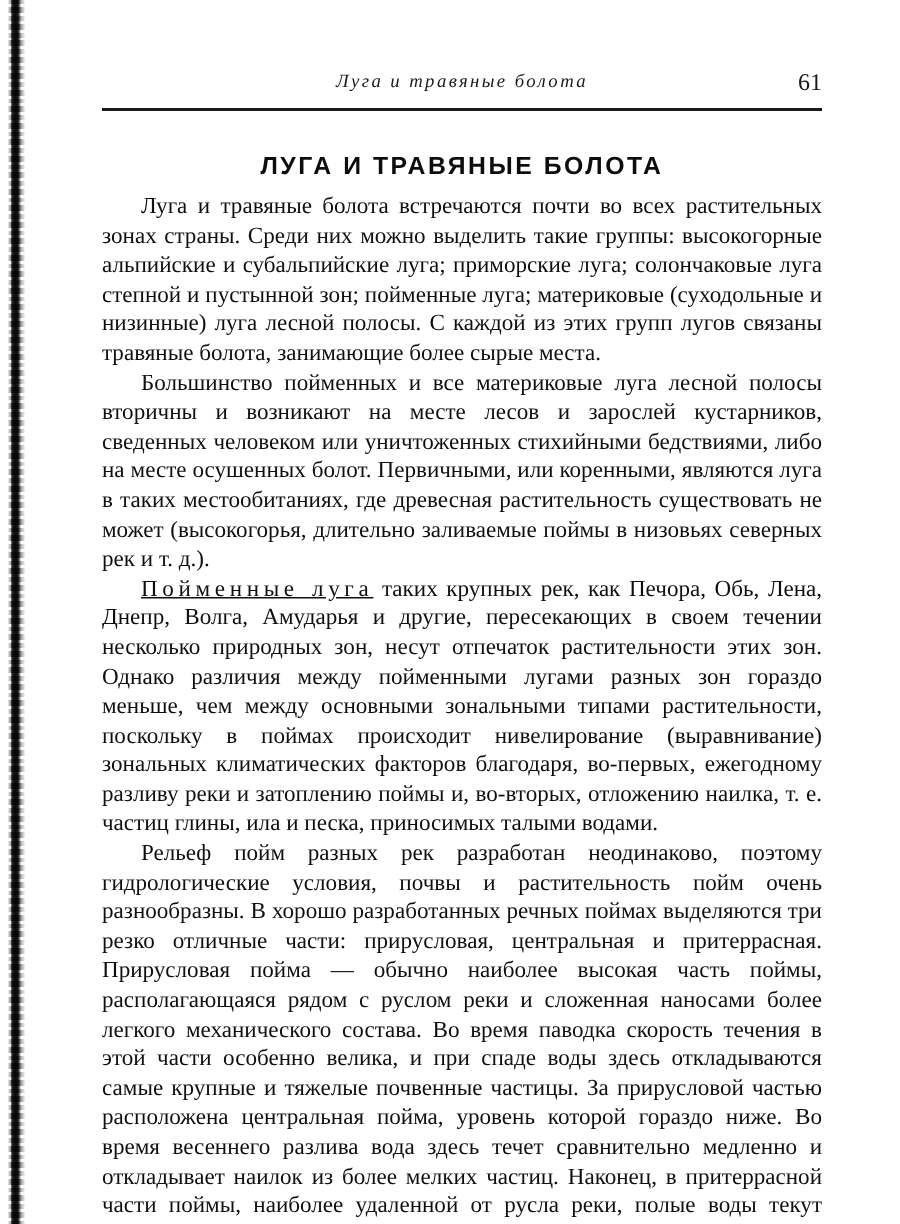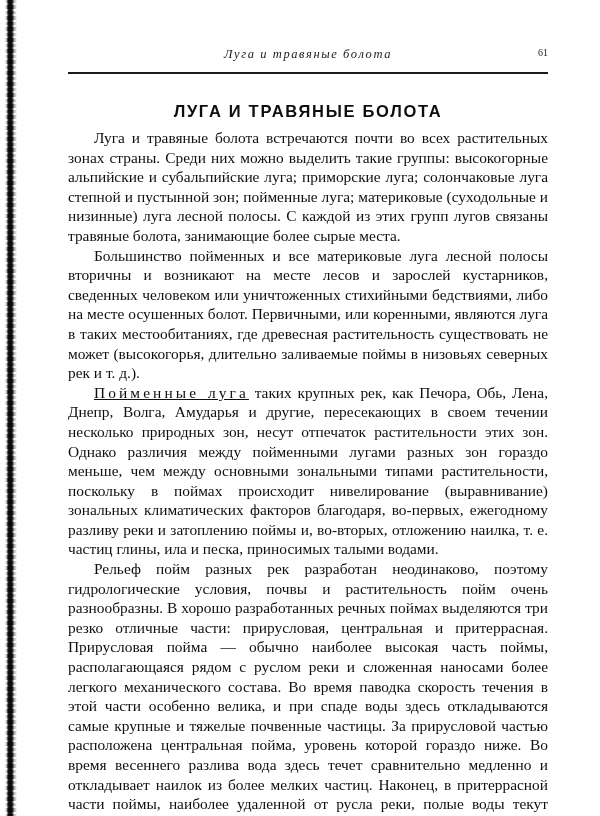--- a/index.html
+++ b/index.html
@@ -71,21 +71,21 @@
     font-style: italic;
     font-size: 12.5px;
     letter-spacing: 1.6px;
     color: #1a1a1a;
     white-space: nowrap;
   }
   .page-number {
     position: absolute;
     right: 0;
     top: 0;
-    font-size: 10px;
+    font-size: 16px;
     color: #1a1a1a;
   }
   .head-rule {
     position: absolute;
     left: 68px;
     top: 72px;
     width: 480px;
     height: 2px;
     background: #1b1b1b;
   }

